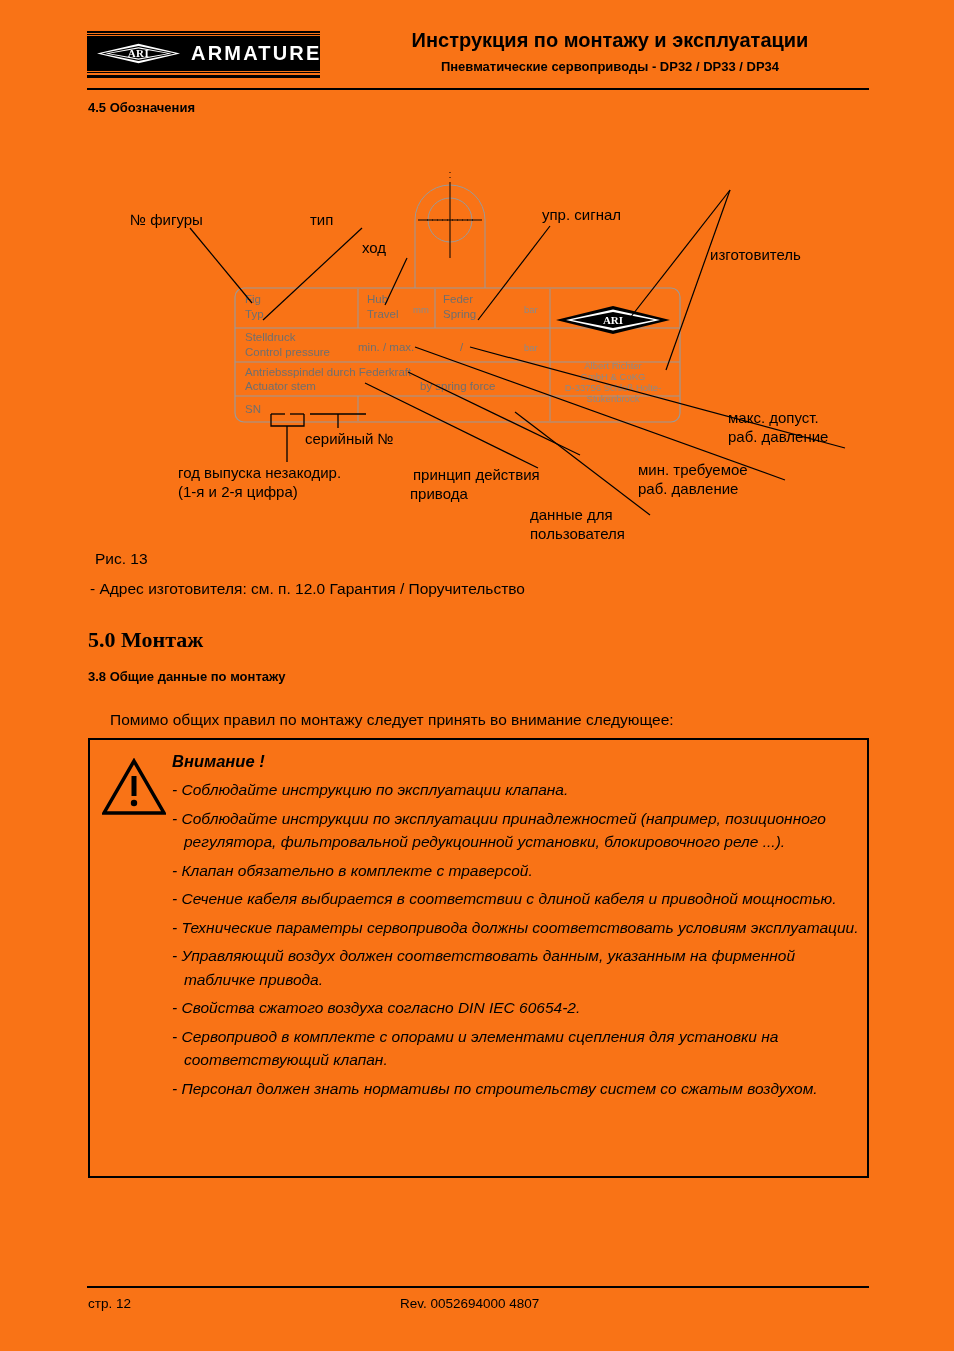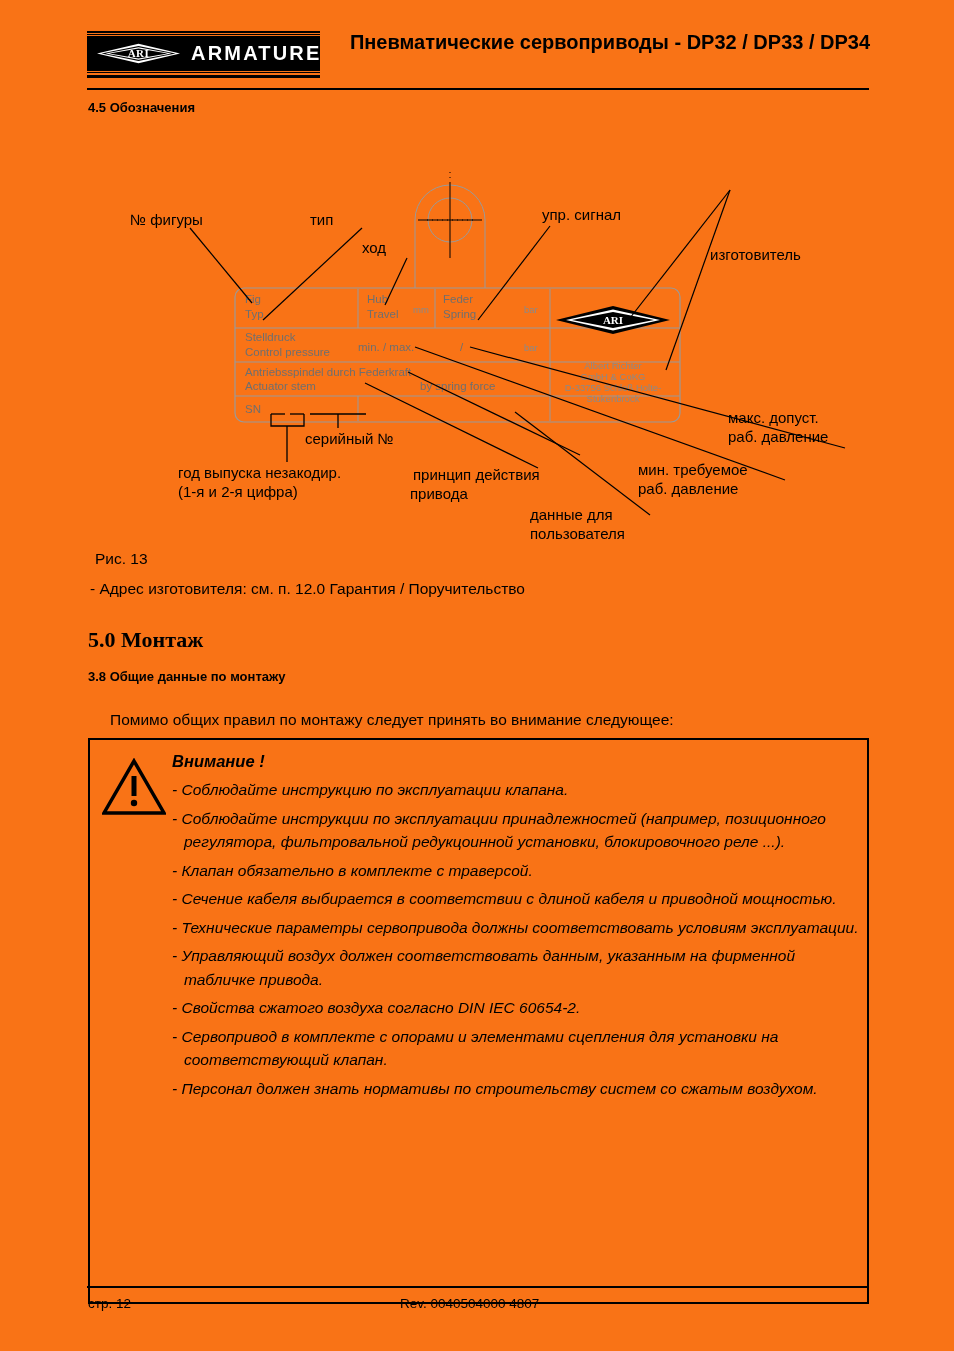--- a/index.html
+++ b/index.html
@@ -69,21 +69,21 @@
     width: 560px;
     text-align: center;
   }
   #doc-title {
     font-size: 20px;
     font-weight: bold;
     line-height: 25px;
     white-space: nowrap;
   }
   #doc-subtitle {
-    font-size: 20px;
+    font-size: 13px;
     font-weight: bold;
     line-height: 22px;
     margin-top: 3px;
     white-space: nowrap;
   }
   #header-rule {
     position: absolute;
     left: 87px; top: 88px;
     width: 782px; height: 2px;
     background: #000;
@@ -131,21 +131,21 @@
   .plate-text-sm {
     font-family: "Liberation Sans", sans-serif;
     font-size: 9.5px;
     fill: #8a8a8a;
   }
 
   
   #warn-box {
     position: absolute;
     left: 88px; top: 738px;
-    width: 781px; height: 566px;
+    width: 781px; height: 440px;
     border: 2px solid #000;
     box-sizing: border-box;
   }
   #warn-triangle {
     position: absolute;
     left: 12px; top: 18px;
     width: 64px; height: 58px;
   }
   #warn-content {
     position: absolute;
@@ -204,20 +204,21 @@
           <polygon points="42.5,5.6 71.5,10.5 42.5,15.4 13.5,10.5" fill="#000000"></polygon>
           <text x="42.5" y="14.2" text-anchor="middle" font-family="Liberation Serif, serif" font-size="11" font-weight="bold" fill="#ffffff" letter-spacing="0.5">ARI</text>
         </svg>
         <div id="logo-word">ARMATUREN</div>
       </div>
       <div class="logo-rule r3"></div>
       <div class="logo-rule r4"></div>
     </div>
 
     <div id="header-titles">
+      <div id="doc-title">Инструкция по монтажу и эксплуатации</div>
       <div id="doc-subtitle">Пневматические сервоприводы - DP32 / DP33 / DP34</div>
     </div>
 
     <div id="header-rule"></div>
   </div>
 
   <div class="h2" style="left:88px; top:100px;">4.5  Обозначения</div>
 
   <div id="figure">
     <svg width="790" height="400" viewBox="0 0 790 400">
@@ -372,15 +373,15 @@
       <div class="warn-item">- Технические параметры сервопривода должны соответствовать условиям эксплуатации.</div>
       <div class="warn-item">- Управляющий воздух должен соответствовать данным, указанным на фирменной табличке привода.</div>
       <div class="warn-item">- Свойства сжатого воздуха согласно DIN IEC 60654-2.</div>
       <div class="warn-item">- Сервопривод в комплекте с опорами и элементами сцепления для установки на соответствующий клапан.</div>
       <div class="warn-item">- Персонал должен знать нормативы по строительству систем со сжатым воздухом.</div>
     </div>
   </div>
 
   <div id="footer-rule"></div>
   <div id="footer-page">стр. 12</div>
-  <div id="footer-rev">Rev. 0040504000 4807</div>
+  <div id="footer-rev">Rev. 0052694000 4807</div>
 
 </div>
 
 </body></html>

